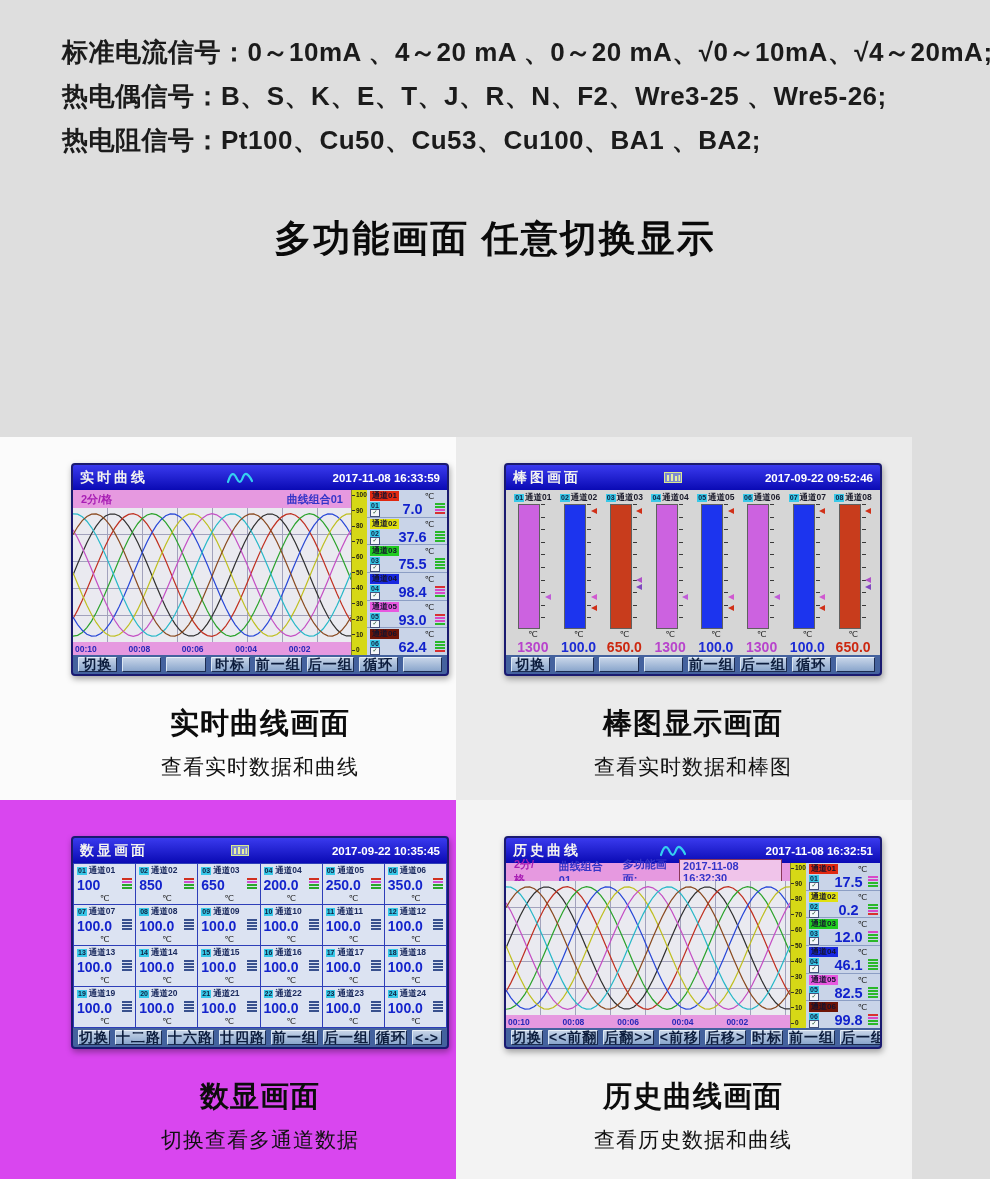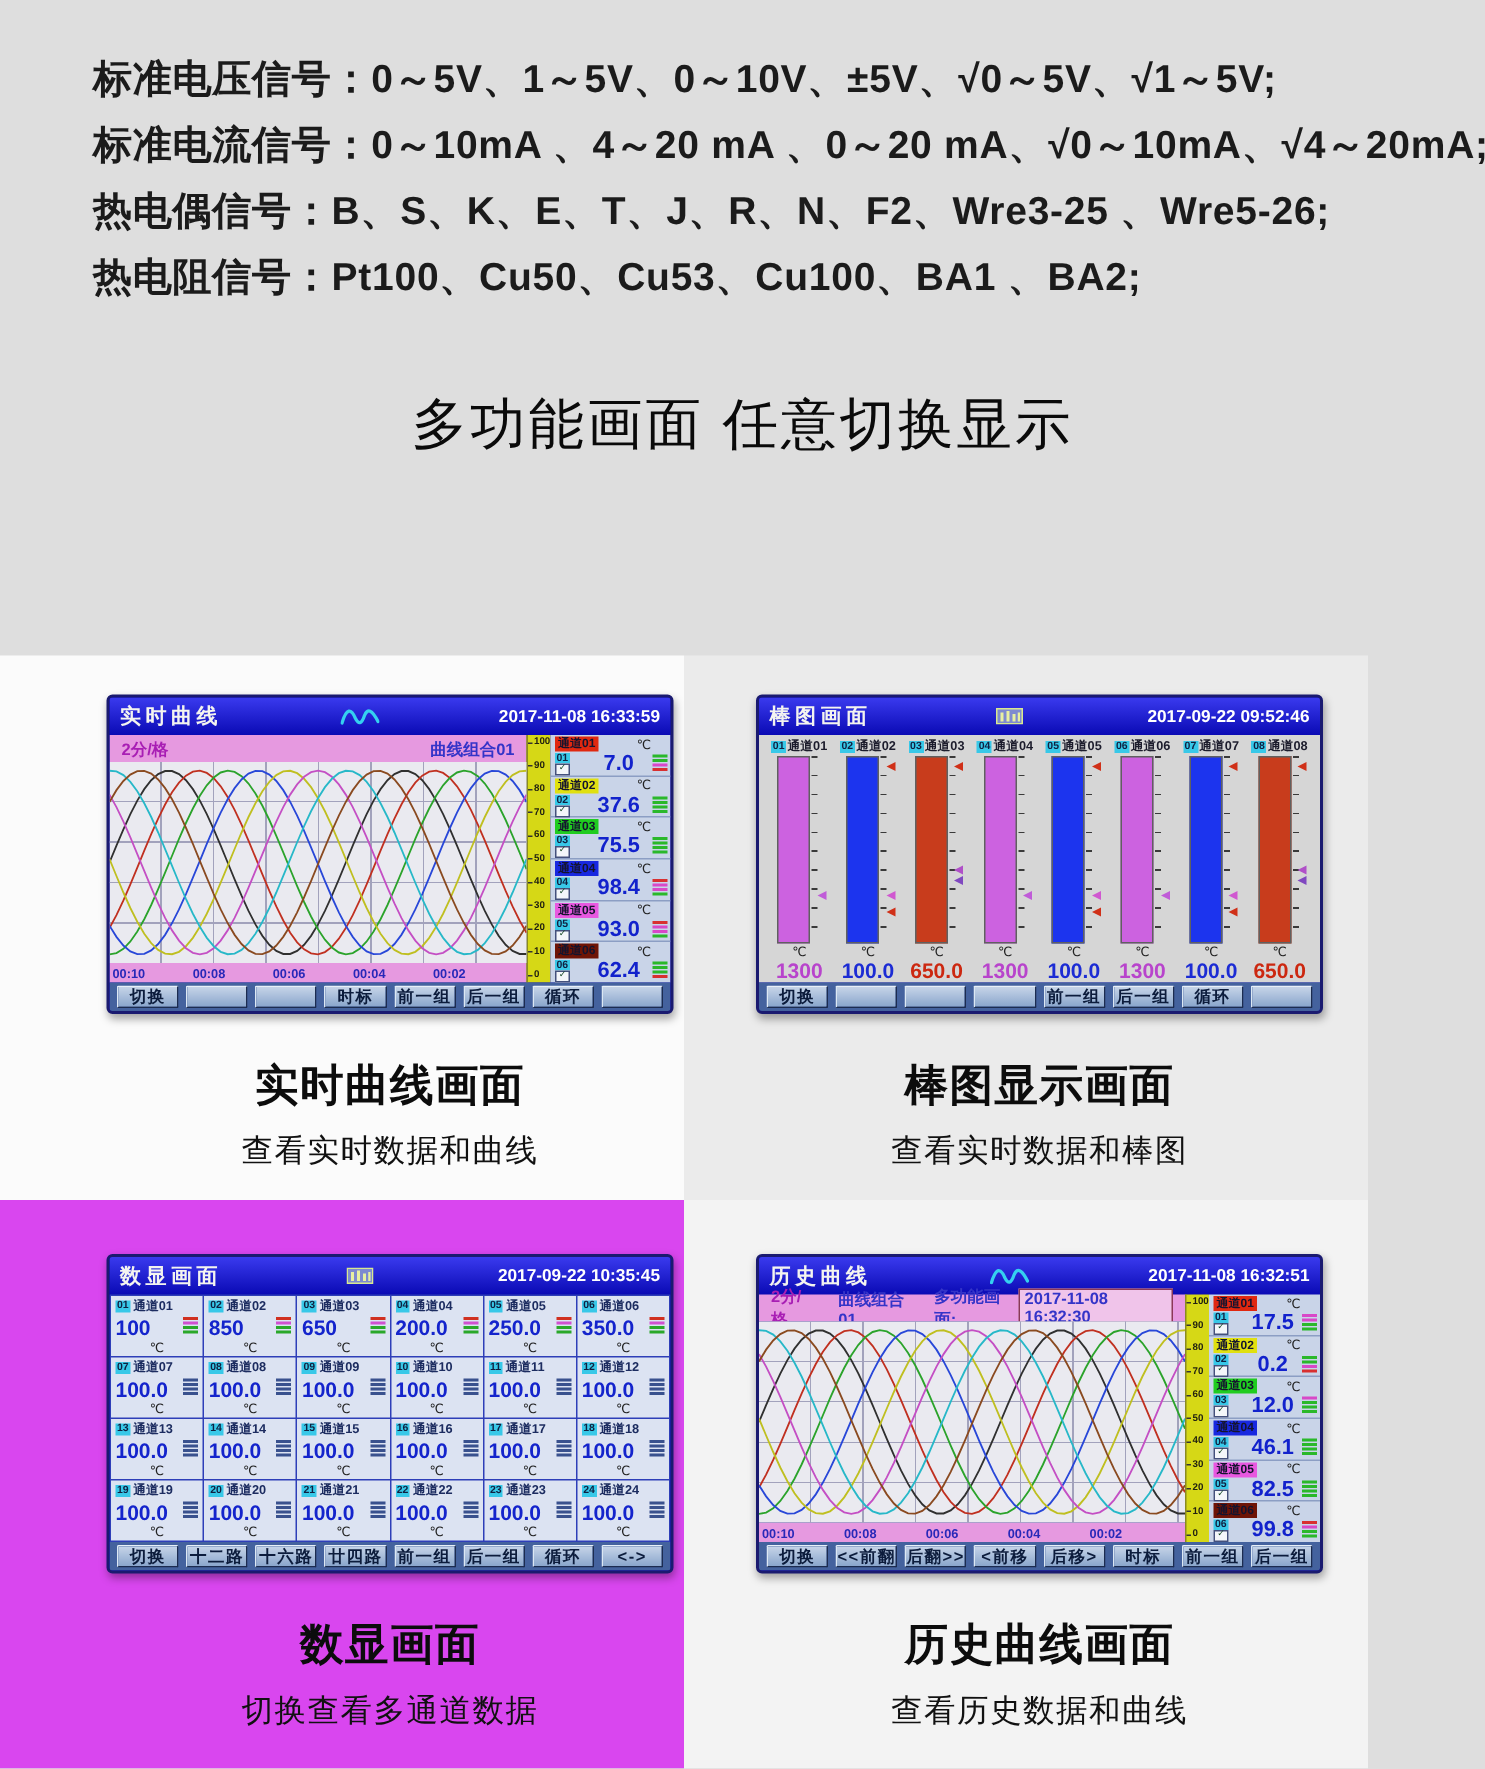--- a/index.html
+++ b/index.html
@@ -3,21 +3,21 @@
 <meta charset="utf-8">
 <style>
   html,body{margin:0;padding:0;}
   body{width:990px;font-family:"Liberation Sans","DejaVu Sans",sans-serif;background:#dedede;}
   .page{width:990px;}
 
   
   .header-section{height:437px;background:#dedede;box-sizing:border-box;overflow:hidden;}
   .spec-list{padding:30px 0 0 62px;}
   .spec-line{font-size:26px;font-weight:600;color:#1b1b1b;line-height:44px;white-space:pre;letter-spacing:0.5px;}
-  .main-heading{margin-top:52px;text-align:center;font-size:37px;font-weight:400;color:#0a0a0a;letter-spacing:2px;}
+  .main-heading{margin-top:52px;text-align:center;font-size:37px;font-weight:700;color:#0a0a0a;letter-spacing:2px;}
 
   
   .row{display:flex;}
   .quad{width:456px;box-sizing:border-box;}
   .row-top .quad{height:363px;}
   .row-bottom .quad{height:379px;}
   .q-tl{background:#fbfbfb;}
   .q-tr{background:#ebebeb;}
   .q-bl{background:#d946ef;}
   .q-br{background:#f3f3f3;}
@@ -70,21 +70,21 @@
   .cr-num{background:#38c8e8;color:#102040;font-size:7px;font-weight:700;line-height:7px;padding:0 1px;}
   .cr-check{width:8px;height:6px;background:#f4f6fa;border:1px solid #44507c;font-size:6px;line-height:5px;color:#142;text-align:center;}
   .cr-value{flex:1;font-size:14.5px;font-weight:700;color:#1222cc;text-align:center;line-height:15px;}
   .cr-ind{position:absolute;right:2px;top:13px;display:flex;flex-direction:column;gap:1px;}
   .cr-ind div{width:10px;height:2px;}
 
   
   .buttonbar{height:19px;flex:0 0 19px;background:#44629e;display:flex;align-items:center;gap:5px;padding:0 5px;}
   .softkey{flex:1;height:13px;background:linear-gradient(180deg,#c6d4e8 0%,#8aa6cc 100%);
     border:1px solid #1c2c50;border-top-color:#e8f0f8;border-left-color:#dce8f4;border-radius:1px;
-    font-size:11px;font-weight:700;color:#0c1c3c;display:flex;align-items:center;justify-content:center;
+    font-size:14px;font-weight:700;color:#0c1c3c;display:flex;align-items:center;justify-content:center;
     white-space:nowrap;letter-spacing:1px;padding:0;}
 
   
   .bars-body{flex:1;background:#d6d6d6;display:flex;padding:2px 4px 0;min-height:0;}
   .bar-col{flex:1;display:flex;flex-direction:column;align-items:center;min-width:0;}
   .bar-head{height:12px;font-size:8.5px;font-weight:700;color:#1c1c2c;white-space:nowrap;display:flex;align-items:center;}
   .bar-head .bh-num{background:#38c8e8;font-size:7px;line-height:8px;padding:0 1px;margin-right:1px;color:#102040;}
   .bar-zone{flex:1;width:100%;position:relative;display:flex;justify-content:center;}
   .bar-fill{width:20px;border:1px solid #606060;}
   .bar-ruler{width:6px;margin-left:1px;background-image:repeating-linear-gradient(to bottom,#3a3a3a 0 1px,transparent 1px 12.6px);
@@ -106,21 +106,20 @@
   .dc-ind{position:absolute;right:3px;top:14px;display:flex;flex-direction:column;gap:1px;}
   .dc-ind div{width:10px;height:2px;}
 </style>
 </head>
 <body>
 
 <div class="page">
 
   <div class="header-section">
     <div class="spec-list">
-        <div class="spec-line">标准电压信号：0～5V、1～5V、0～10V、±5V、√0～5V、√1～5V;</div>
         <div class="spec-line">标准电流信号：0～10mA 、4～20 mA 、0～20 mA、√0～10mA、√4～20mA;</div>
         <div class="spec-line">热电偶信号：B、S、K、E、T、J、R、N、F2、Wre3-25 、Wre5-26;</div>
         <div class="spec-line">热电阻信号：Pt100、Cu50、Cu53、Cu100、BA1 、BA2;</div>
       </div>
     <div class="main-heading">多功能画面  任意切换显示</div>
   </div>
 
   <div class="row row-top">
     <div class="quad q-tl q-left-pad">
       <div class="device-panel" id="panel-realtime">

